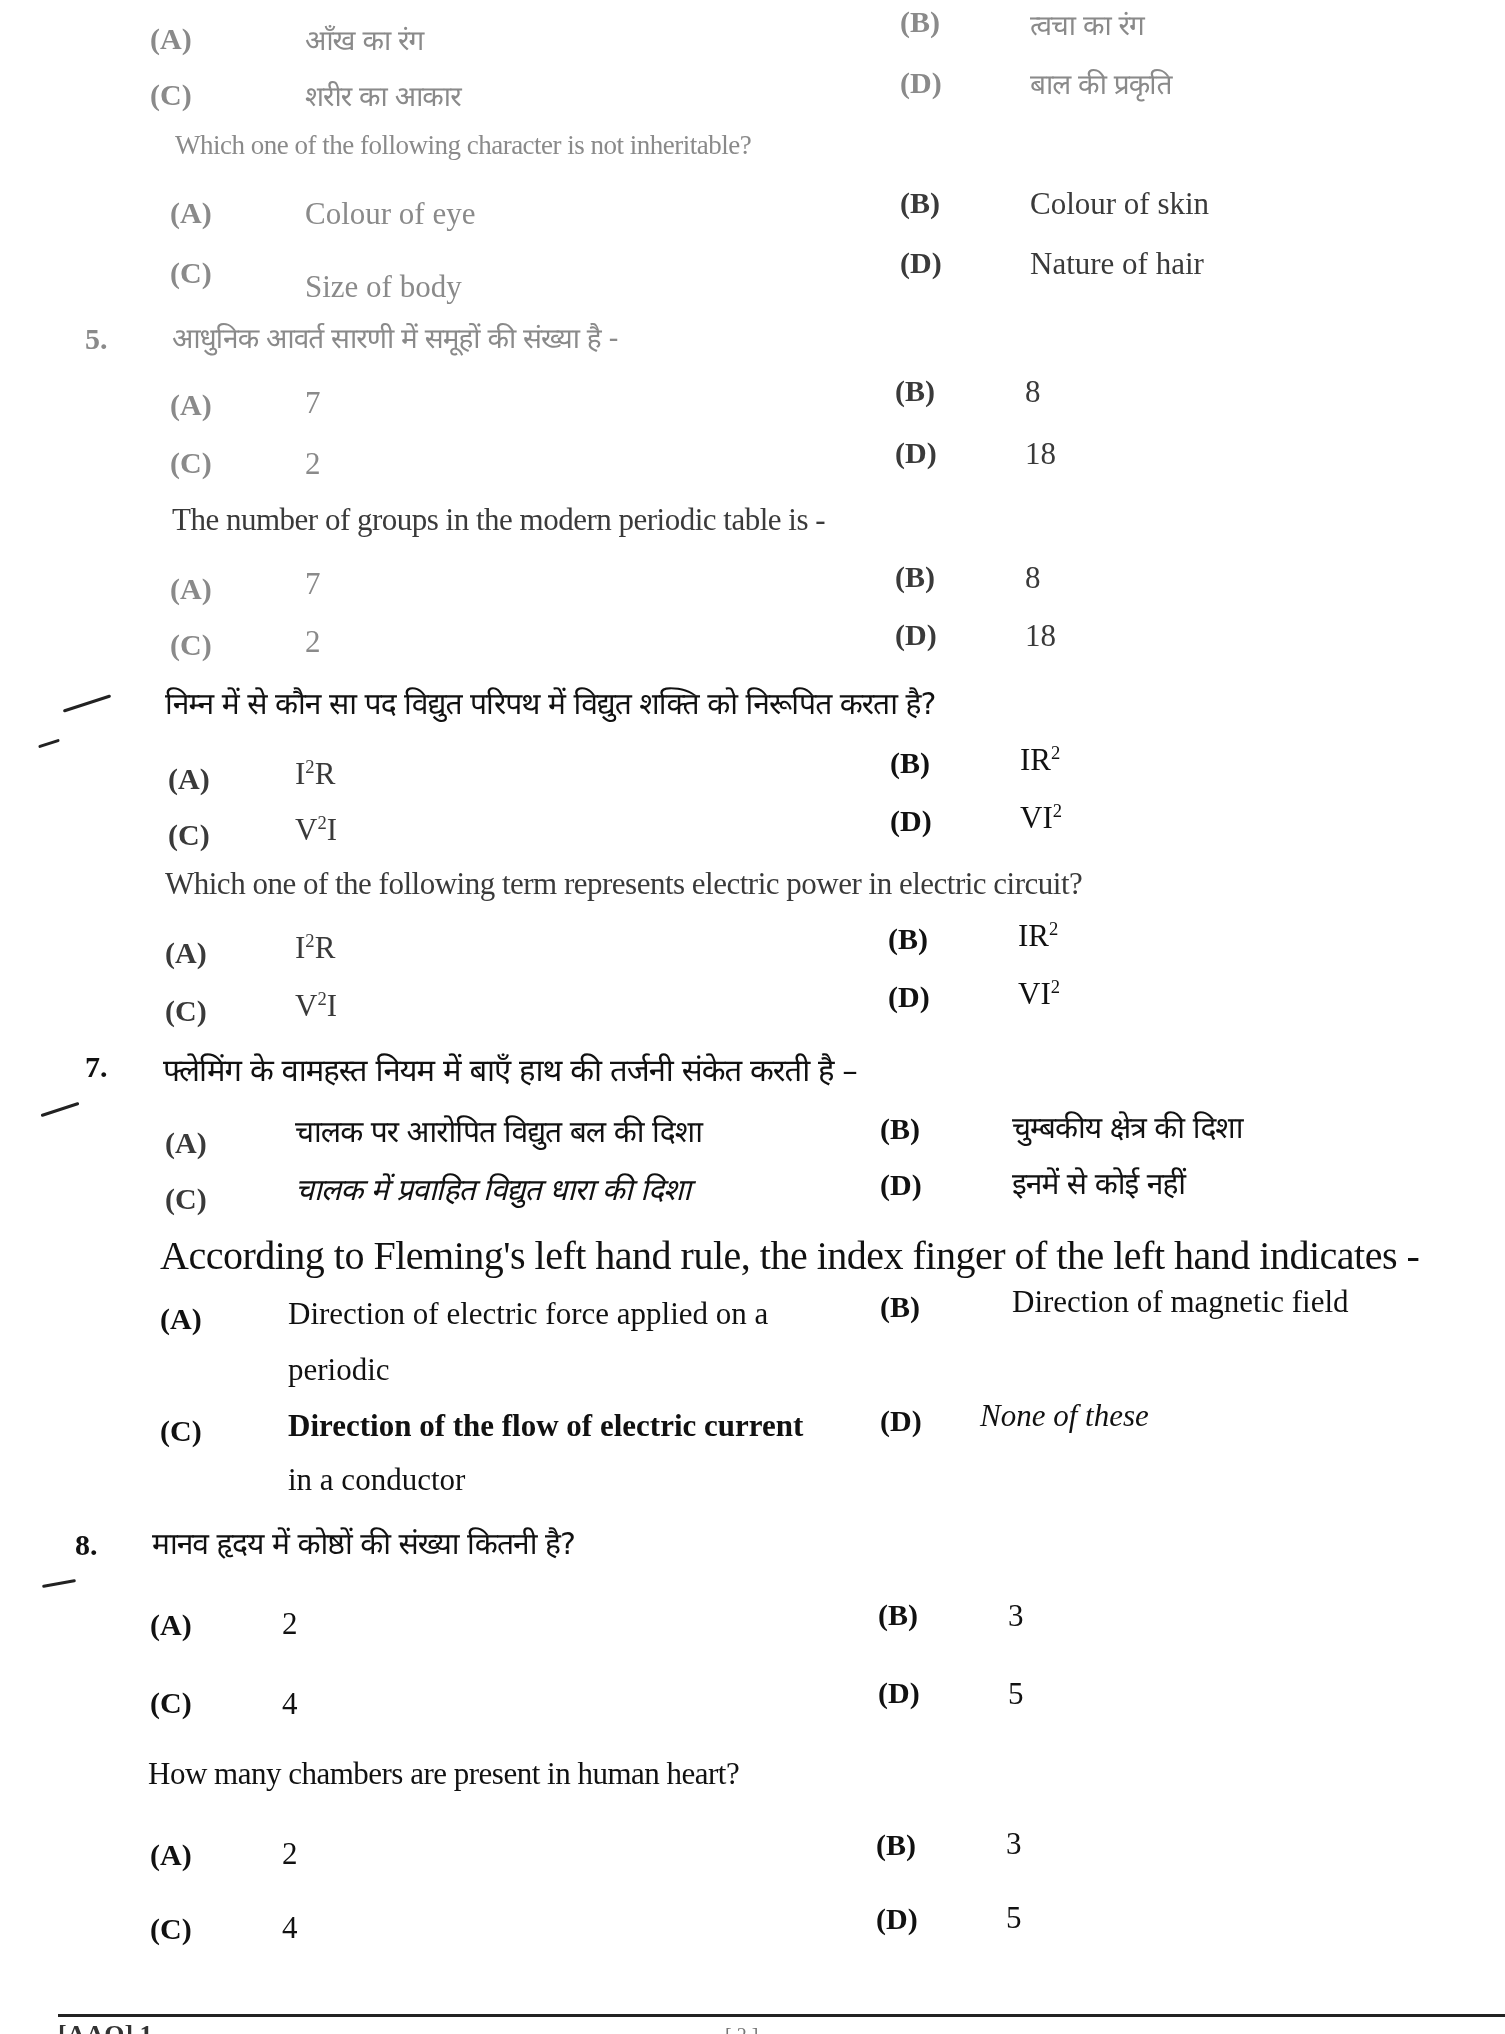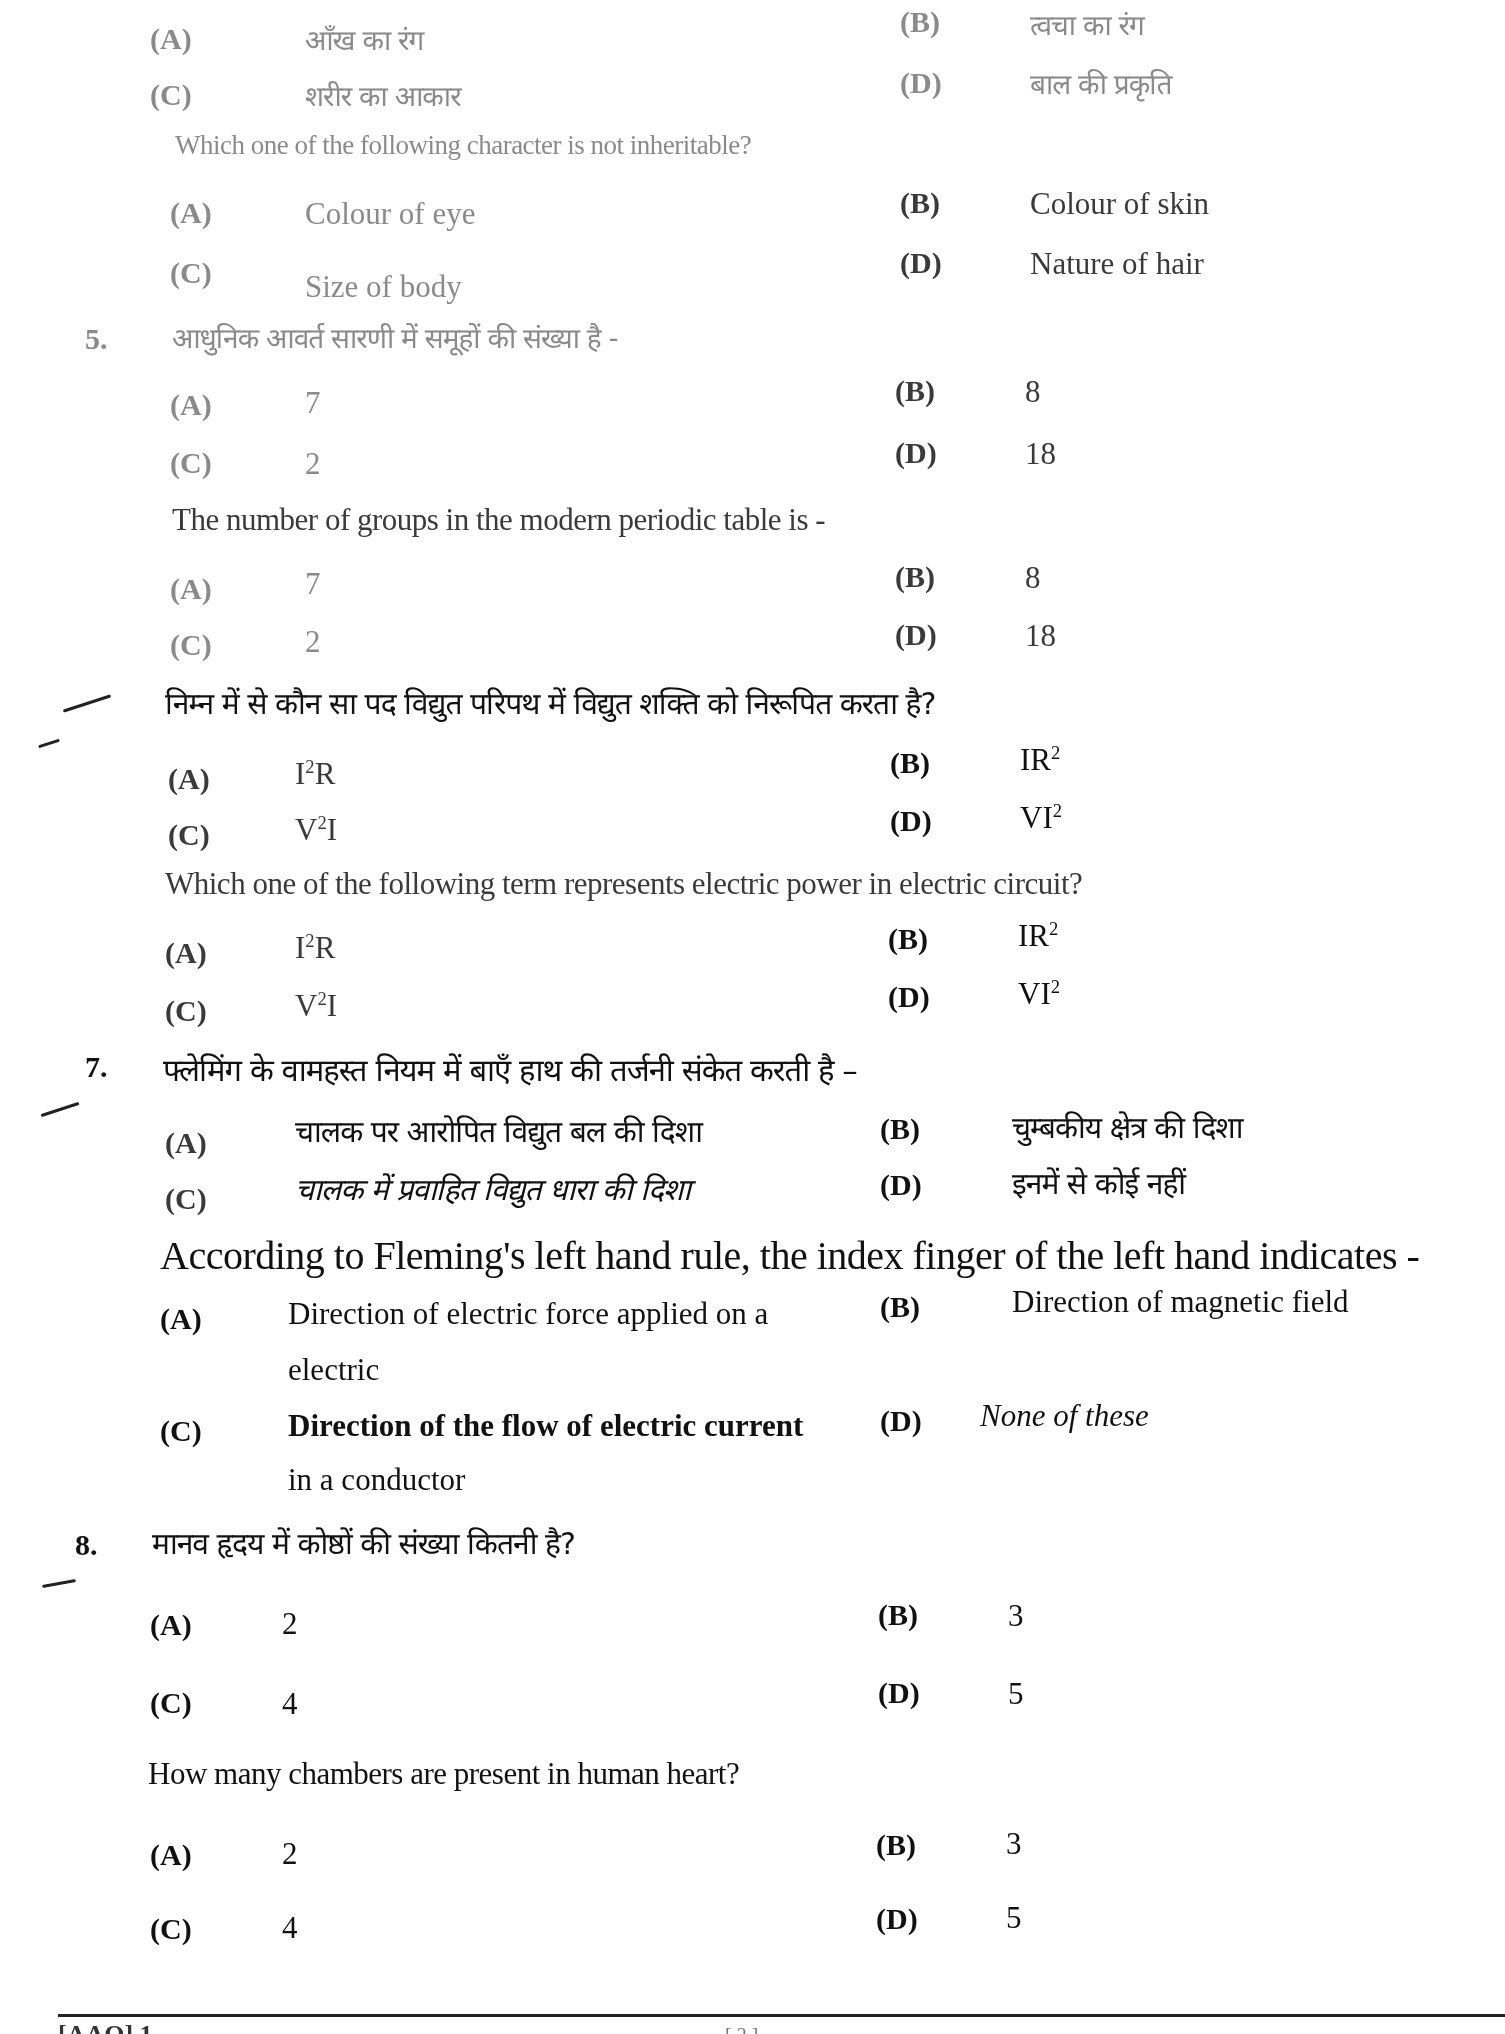--- a/index.html
+++ b/index.html
@@ -109,21 +109,21 @@
   <span class="abs hi dark" style="left:1012px;top:1106px;font-size:30px;">चुम्बकीय क्षेत्र की दिशा</span>
   <span class="abs opt-label mid" style="left:165px;top:1182px;">(C)</span>
   <span class="abs hi dark" style="left:295px;top:1168px;font-size:30px;font-style:italic;">चालक में प्रवाहित विद्युत धारा की दिशा</span>
   <span class="abs opt-label dark" style="left:880px;top:1168px;">(D)</span>
   <span class="abs hi dark" style="left:1012px;top:1162px;font-size:30px;">इनमें से कोई नहीं</span>
 
   <span class="abs q dark" style="left:160px;top:1232px;font-size:40px;">According to Fleming's left hand rule, the index finger of the left hand indicates -</span>
 
   <span class="abs opt-label dark" style="left:160px;top:1302px;">(A)</span>
   <span class="abs opt-text dark" style="left:288px;top:1296px;">Direction of electric force applied on a</span>
-  <span class="abs opt-text dark" style="left:288px;top:1352px;">electric</span>
+  <span class="abs opt-text dark" style="left:288px;top:1352px;">periodic</span>
   <span class="abs opt-label dark" style="left:880px;top:1290px;">(B)</span>
   <span class="abs opt-text dark" style="left:1012px;top:1284px;">Direction of magnetic field</span>
 
   <span class="abs opt-label dark" style="left:160px;top:1414px;">(C)</span>
   <span class="abs opt-text dark" style="left:288px;top:1408px;font-weight:bold;">Direction of the flow of electric current</span>
   <span class="abs opt-text dark" style="left:288px;top:1462px;">in a conductor</span>
   <span class="abs opt-label dark" style="left:880px;top:1404px;">(D)</span>
   <span class="abs opt-text dark" style="left:980px;top:1398px;font-style:italic;">None of these</span>
 </div>
 

